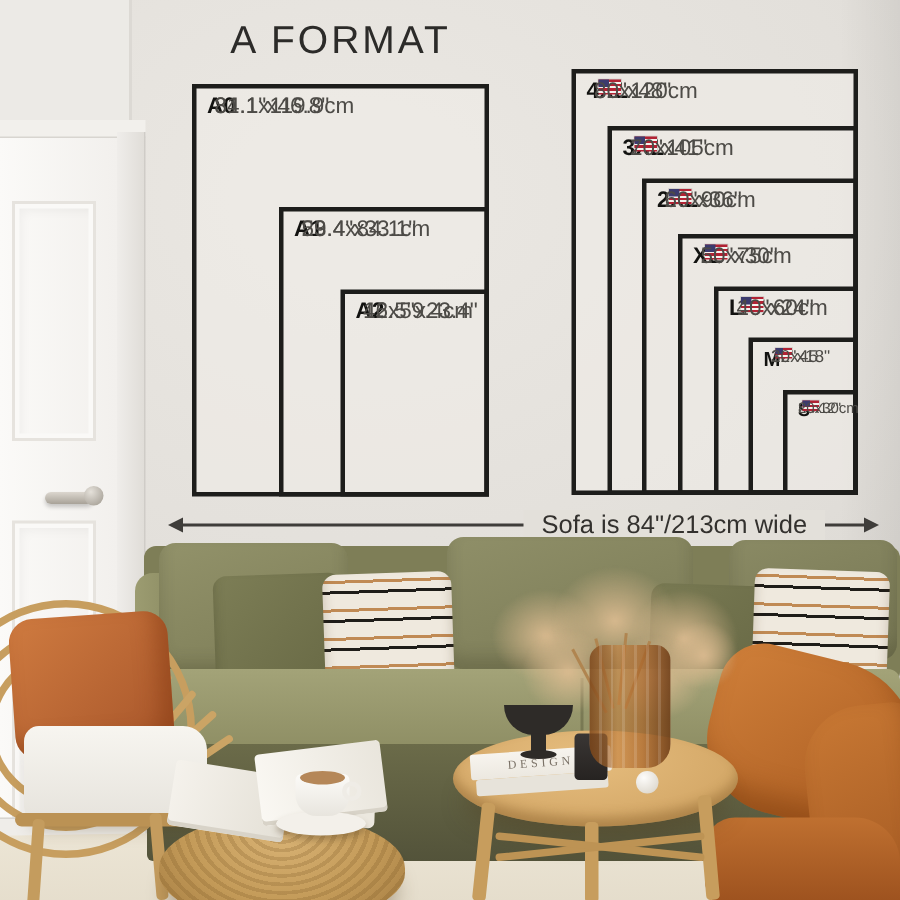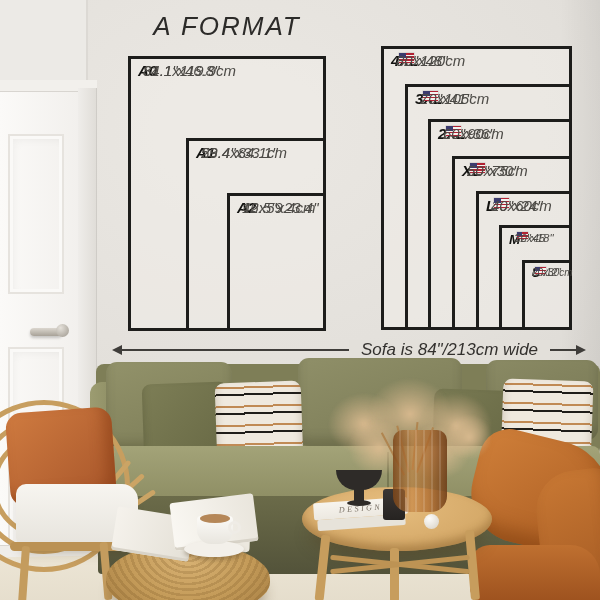--- a/index.html
+++ b/index.html
@@ -1,20 +1,19 @@
 <!DOCTYPE html>
 <html><head>
 <meta charset="utf-8">
 <style>
   html,body{margin:0;padding:0;background:#888;}
   #stage{
     position:relative;width:600px;height:600px;overflow:hidden;
     font-family:"Liberation Sans",sans-serif;
     background:radial-gradient(120% 90% at 40% 22%, #ebe8e3 0%, #e3e0db 48%, #d4d1cc 100%);
-    font-style:italic;
   }
   #stage *{position:absolute;box-sizing:border-box;}
 
   
   .wall-shade-right{left:560px;top:0;width:40px;height:600px;background:linear-gradient(90deg,rgba(0,0,0,0),rgba(0,0,0,.06));}
   .wall-panel{left:-24px;top:-16px;width:112px;height:100px;border:2px solid #dcd9d4;background:#eceae6;}
   .door-header{left:0;top:80px;width:97px;height:12px;background:#f2f0ec;border-bottom:1px solid #d8d5d0;}
   .door{left:0;top:92px;width:78px;height:468px;background:linear-gradient(90deg,#fbfaf8,#f2f0ed);}
   .door-panel{left:8px;width:56px;border:2px solid #e6e3de;box-shadow:inset 0 0 0 3px #faf9f7, inset 4px 4px 8px rgba(0,0,0,.05);}
   .door-panel.p1{top:42px;height:160px;}

